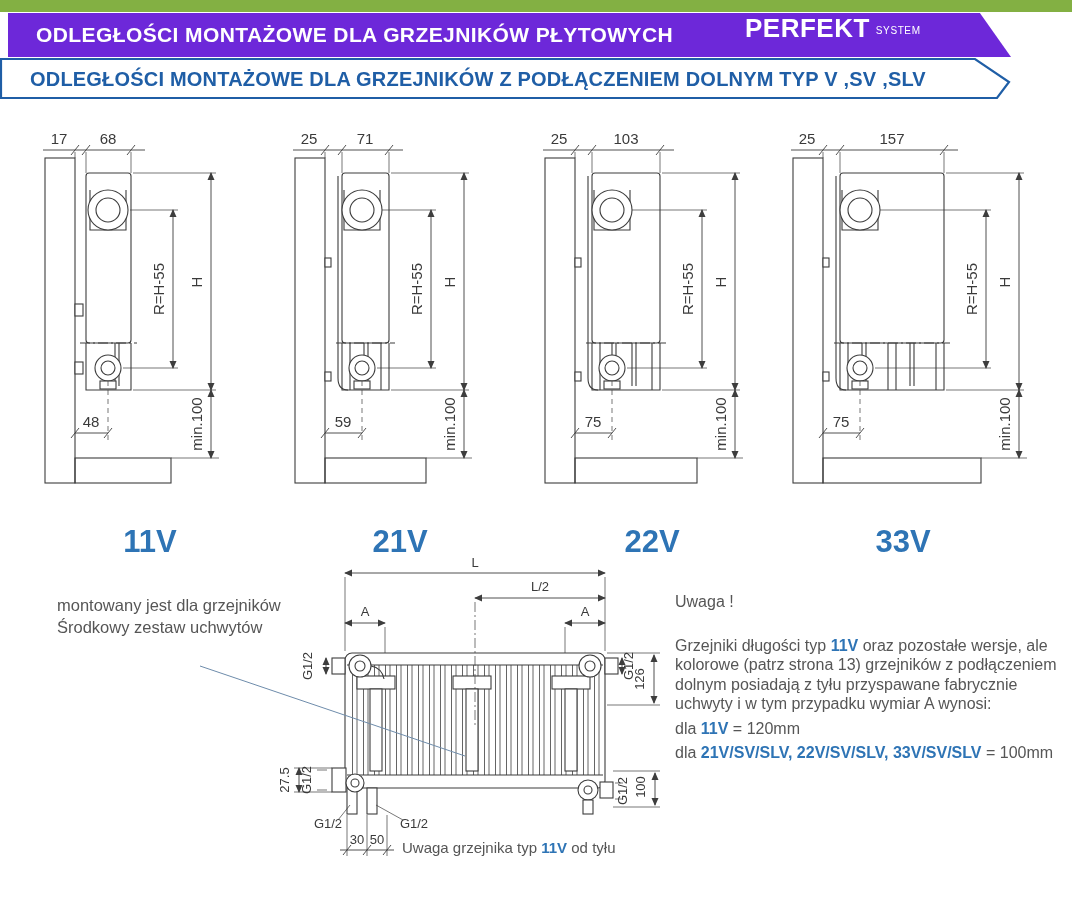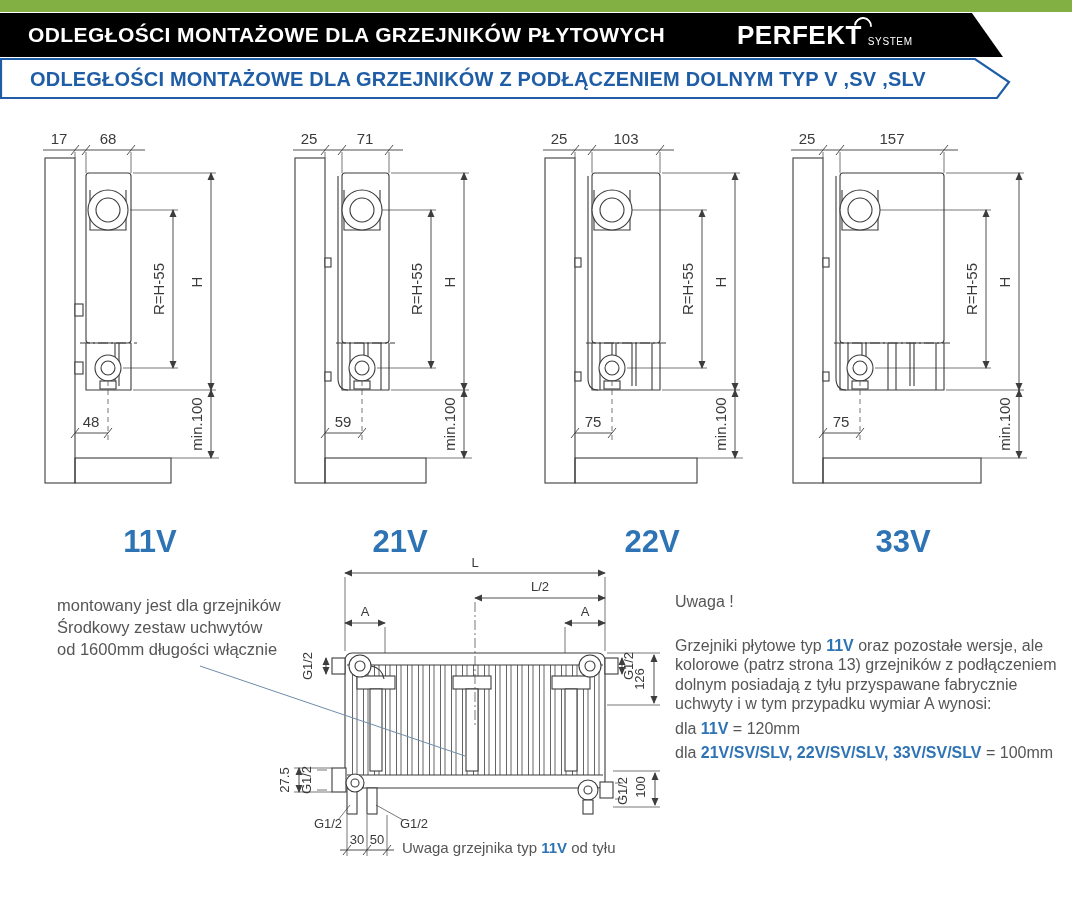--- a/index.html
+++ b/index.html
@@ -1,25 +1,25 @@
 <!DOCTYPE html>
 <html><head>
 <meta charset="utf-8">
 <style>
   html,body{margin:0;padding:0;background:#fff;}
   body{width:1072px;height:898px;position:relative;overflow:hidden;
        font-family:"Liberation Sans",sans-serif;color:#565656;}
   .abs{position:absolute;}
   
   .green-strip{left:0;top:0;width:1072px;height:12px;background:#83b043;}
-  .banner-blue{left:0;top:13px;width:1003px;height:44px;background:#000000;
+  .banner-blue{left:8px;top:13px;width:1003px;height:44px;background:#6d28d9;
     clip-path:polygon(0 0,96.9% 0,100% 100%,0 100%);}
   .banner-title{position:absolute;left:28px;top:0;line-height:44px;color:#fff;
     font-size:21px;font-weight:bold;letter-spacing:.4px;white-space:nowrap;}
-  .logo{position:absolute;left:737px;top:0;height:44px;display:flex;align-items:center;}
+  .logo{position:absolute;left:737px;top:0;height:44px;display:flex;}
   .logo-main{color:#fff;font-size:26px;font-weight:800;letter-spacing:.5px;}
   .logo-swash{width:14px;height:14px;border:2.5px solid #fff;border-radius:50%;
     border-bottom-color:transparent;border-left-color:transparent;
     transform:rotate(-40deg);margin:-18px 0 0 -8px;}
   .logo-sub{color:#fff;font-size:10px;letter-spacing:.6px;margin:12px 0 0 -4px;}
   
   svg{display:block;}
   svg text{font-family:"Liberation Sans",sans-serif;}
   .st{stroke:#3d3d3d;fill:none;stroke-width:1.1;}
   .stw{stroke:#3d3d3d;fill:#fff;stroke-width:1.1;}
@@ -252,21 +252,20 @@
   <text class="dimtxt" x="247" y="296" transform="rotate(-90 247 296)">min.100</text>
   <path class="dim" d="M60 305 H97"></path>
   <path class="dim" d="M56 310 L64 300 M93 310 L101 300"></path>
   <text class="dimtxt" x="78" y="299">75</text>
   <text class="typelabel" x="140" y="424">33V</text>
 </svg>
 
 <div class="abs note-left">
   <div>montowany jest dla grzejników</div>
   <div>Środkowy zestaw uchwytów</div>
-  <div>od 1600mm długości włącznie</div>
 </div>
 
 <svg class="abs" style="left:190px;top:553px;" width="480" height="337" viewBox="0 0 480 337">
   <defs>
     <marker id="rvs" markerWidth="9" markerHeight="8" refX="1" refY="4" orient="auto">
         <path d="M9 0 L0 4 L9 8 Z" fill="#3d3d3d"></path>
       </marker>
     <marker id="rve" markerWidth="9" markerHeight="8" refX="8" refY="4" orient="auto">
         <path d="M0 0 L9 4 L0 8 Z" fill="#3d3d3d"></path>
       </marker>
@@ -352,16 +351,16 @@
 
   <path d="M10 113 L275 203" stroke="#6e8cab" stroke-width="1" fill="none"></path>
 </svg>
 
 <div class="abs caption">
   <span>Uwaga grzejnika typ </span><span class="blue">11V</span><span> od tyłu</span>
 </div>
 
 <div class="abs uwaga">
   <div class="uwaga-title">Uwaga !</div>
-  <div><span>Grzejniki płytowe typ </span><span class="blue">11V</span><span> oraz pozostałe wersje, ale kolorowe (patrz strona 13) grzejników z podłączeniem dolnym posiadają z tyłu przyspawane fabrycznie uchwyty i w tym przypadku wymiar A wynosi:</span></div>
+  <div><span>Grzejniki długości typ </span><span class="blue">11V</span><span> oraz pozostałe wersje, ale kolorowe (patrz strona 13) grzejników z podłączeniem dolnym posiadają z tyłu przyspawane fabrycznie uchwyty i w tym przypadku wymiar A wynosi:</span></div>
   <div class="dla"><span>dla </span><span class="blue">11V</span><span> = 120mm</span></div>
   <div class="dla"><span>dla </span><span class="blue">21V/SV/SLV, 22V/SV/SLV, 33V/SV/SLV</span><span> = 100mm</span></div>
 </div>
 
 </body></html>

